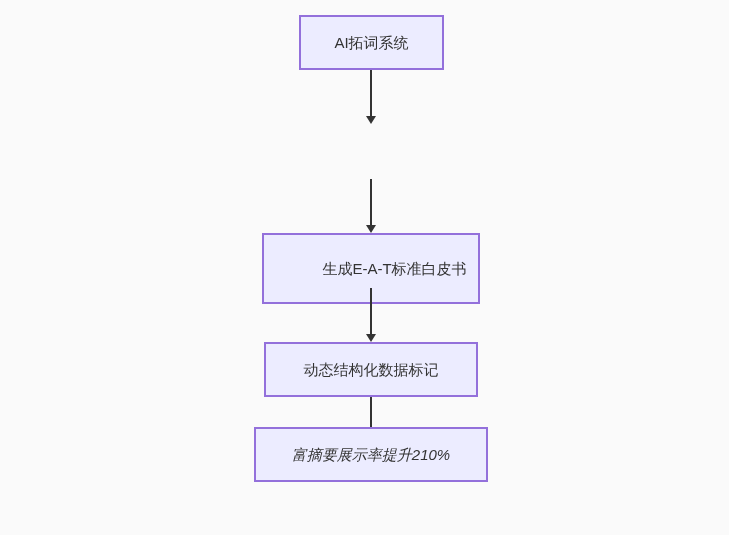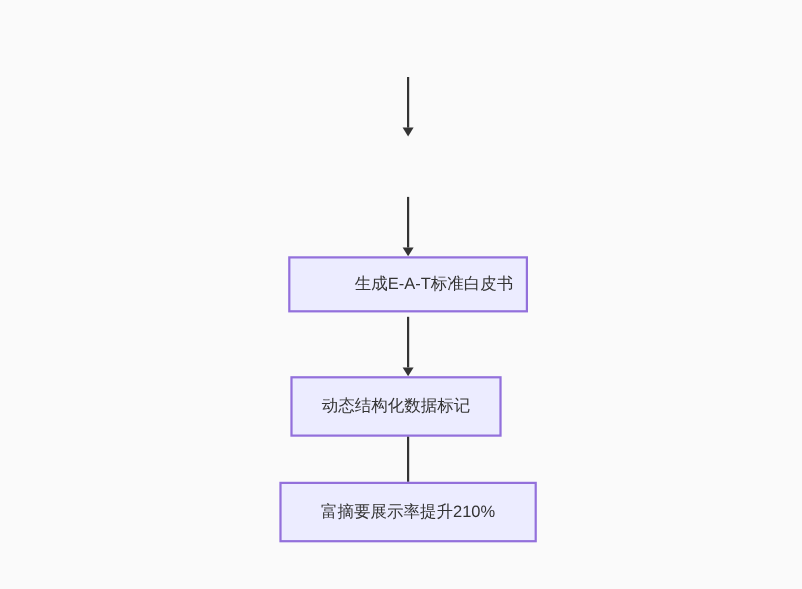--- a/index.html
+++ b/index.html
@@ -46,39 +46,42 @@
     border-left: 5px solid transparent;
     border-right: 5px solid transparent;
     border-top: 8px solid var(--arrow, #333333);
   }
 </style>
 </head>
 <body style="--bg: #fafafa; --node-fill: #ECECFF; --node-border: #9370DB; --arrow: #333333; --text: #333333;">
 
 <div class="canvas">
 
+  <div class="node" style="left:299px; top:15px; width:145px; height:55px;">
+    <span class="label">AI拓词系统</span>
+  </div>
 
   <div class="edge-line" style="left:370px; top:70px; height:46px;"></div>
   <div class="arrowhead" style="left:366px; top:116px;"></div>
 
 
   <div class="edge-line" style="left:370px; top:179px; height:46px;"></div>
   <div class="arrowhead" style="left:366px; top:225px;"></div>
 
-  <div class="node" style="left:262px; top:233px; width:218px; height:51px;padding-left:47px;">
+  <div class="node" style="left:262px; top:233px; width:218px; height:71px;padding-left:47px;">
     <span class="label">生成E-A-T标准白皮书</span>
   </div>
 
   <div class="edge-line" style="left:370px; top:288px; height:46px;"></div>
   <div class="arrowhead" style="left:366px; top:334px;"></div>
 
-  <div class="node" style="left:264px; top:342px; width:192px; height:55px;">
+  <div class="node" style="left:264px; top:342px; width:214px; height:55px;">
     <span class="label">动态结构化数据标记</span>
   </div>
 
   <div class="edge-line" style="left:370px; top:397px; height:46px;"></div>
   <div class="arrowhead" style="left:366px; top:443px;"></div>
 
-  <div class="node" style="left:254px; top:438px; width:234px; height:55px;">
+  <div class="node" style="left:254px; top:427px; width:234px; height:55px;font-style:italic;">
     <span class="label">富摘要展示率提升210%</span>
   </div>
 
 </div>
 
 </body></html>

